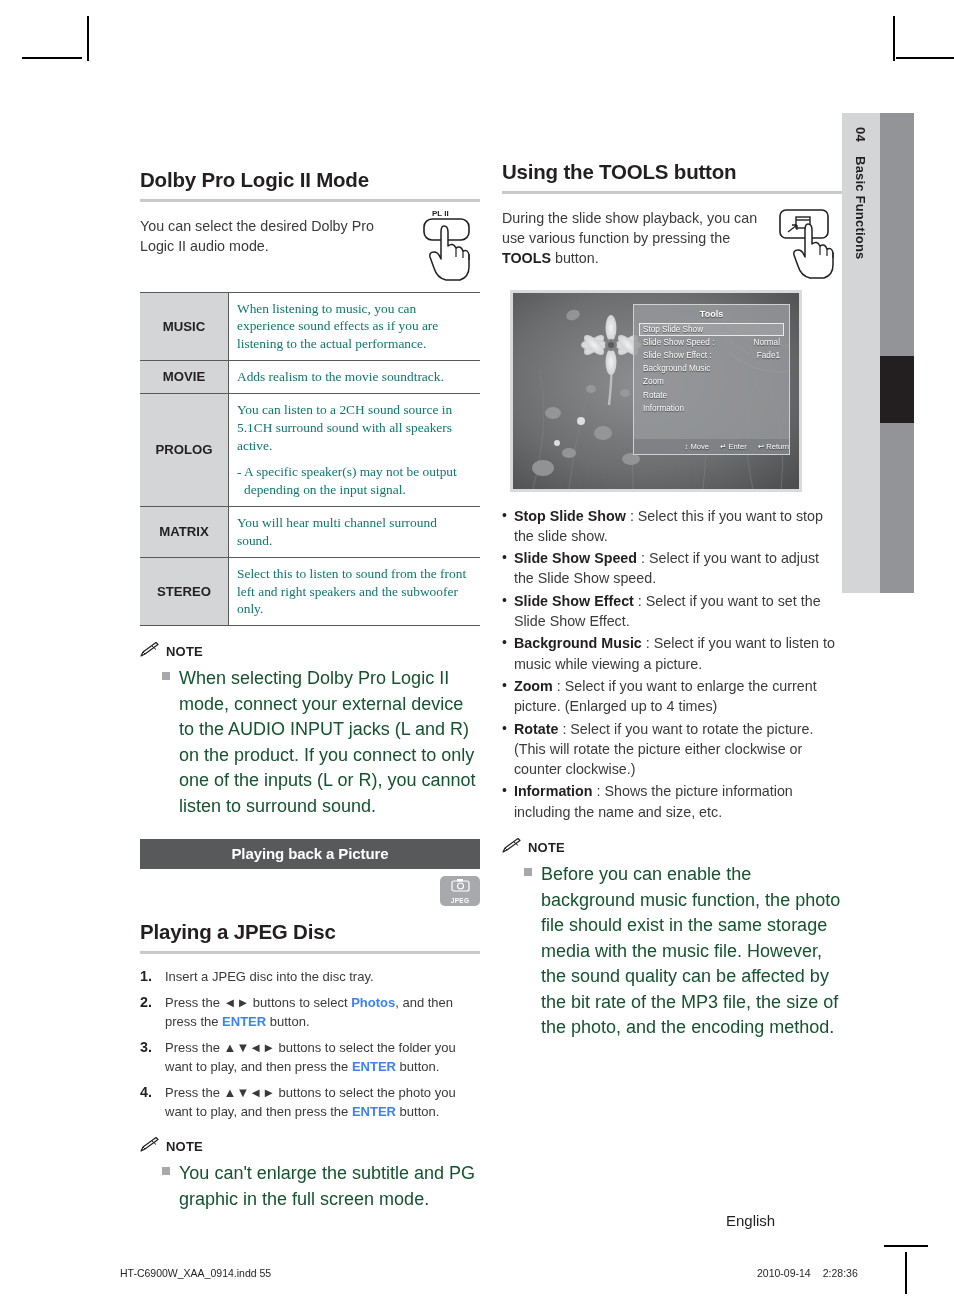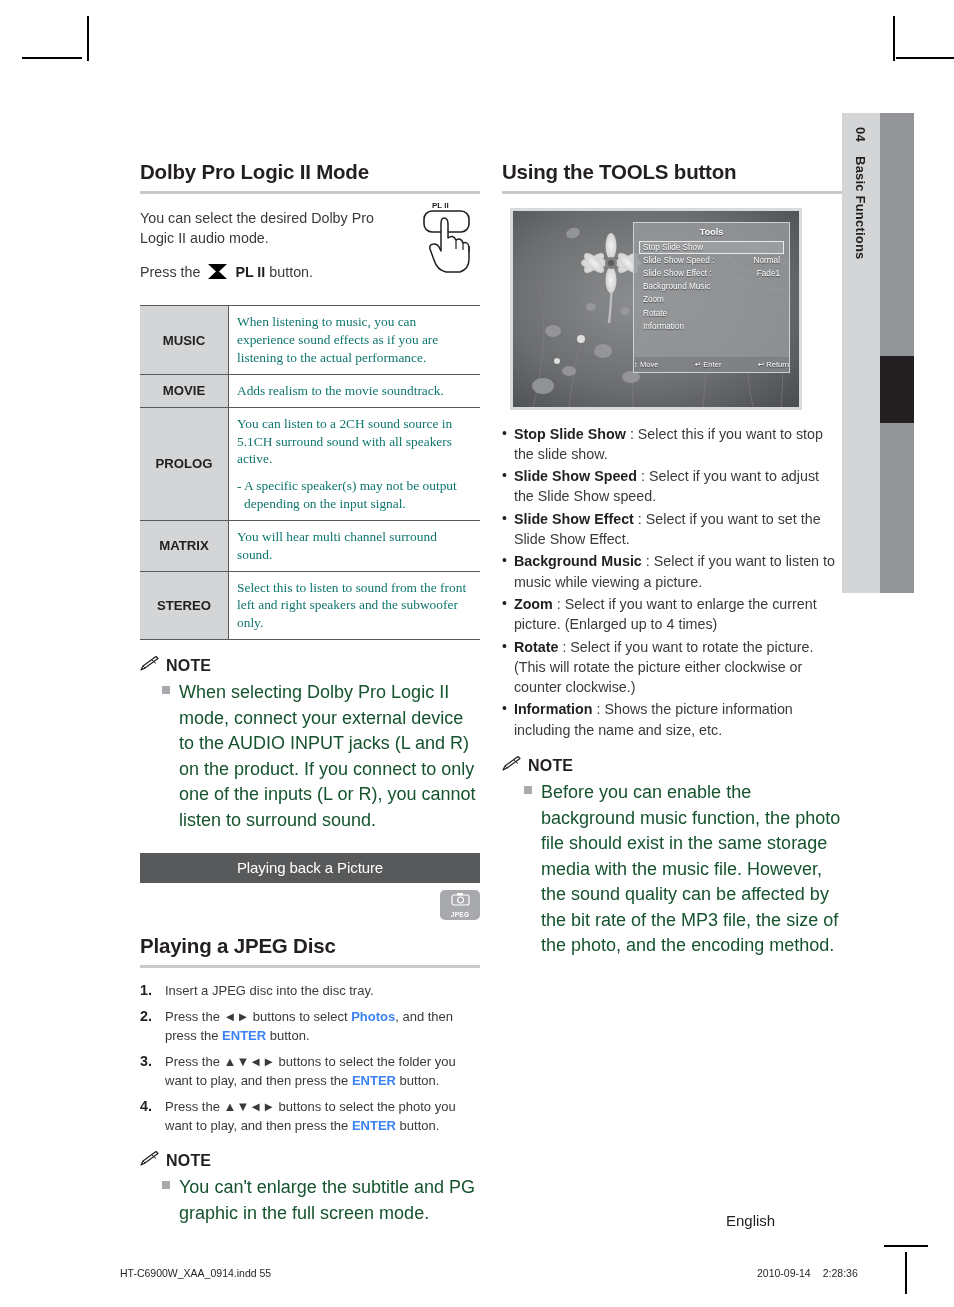--- a/index.html
+++ b/index.html
@@ -29,21 +29,21 @@
     transform:rotate(90deg);transform-origin:0 0;
     margin-left:38px;
     display:flex;align-items:center;gap:14px;
     padding-left:14px;box-sizing:border-box;
   }
   .side-tab .chapnum{font-size:13px;font-weight:bold;color:#231f20;letter-spacing:.3px;}
   .side-tab .chaptitle{font-size:13px;font-weight:bold;color:#231f20;letter-spacing:.2px;}
 
   
   .col{position:absolute;top:160px;width:340px;}
-  .col-left{left:140px;}
+  .col-left{left:140px;margin-top:8px;}
   .col-right{left:502px;}
 
   h1.sec{
     font-size:20.5px;font-weight:bold;margin:0 0 0 0;letter-spacing:-.2px;
     line-height:1.15;
   }
   .rule{height:3px;background:#c8c9cb;margin:7px 0 14px 0;}
 
   p.body{
     font-size:14.3px;line-height:1.42;margin:0 0 11px 0;color:#3a3a3c;
@@ -68,31 +68,31 @@
     width:72px;background:#d4d5d7;text-align:center;
     font-size:13.2px;font-weight:bold;color:#231f20;
     border-right:1.5px solid #58595b;
   }
   td.mode-desc{font-size:13.4px;line-height:1.33;color:#0f766e;padding-left:11px;font-family:Liberation Serif, serif;}
   td.mode-desc .sub{display:block;margin-top:9px;padding-left:7px;text-indent:-7px;}
 
   
   .note{margin-top:16px;}
   .note-head{display:flex;align-items:center;gap:6px;margin-bottom:5px;}
-  .note-head .label{font-size:16px;font-weight:bold;color:#231f20;letter-spacing:.2px;}
+  .note-head .label{font-size:13px;font-weight:bold;color:#231f20;letter-spacing:.2px;}
   .note-item{display:flex;gap:9px;margin-bottom:3px;padding-left:22px;}
   .note-bullet{
     width:8px;height:8px;background:#a7a9ac;flex:none;margin-top:6px;
   }
   .note-text{font-size:18px;line-height:1.42;color:#14532d;flex:1;}
 
   
   .secbar{
     background:#58595b;color:#fff;text-align:center;
-    font-size:15px;font-weight:normal;padding:6px 0 7px 0;margin-top:20px;
+    font-size:15px;font-weight:bold;padding:6px 0 7px 0;margin-top:20px;
     letter-spacing:-.1px;
   }
   .badge-row{display:flex;justify-content:flex-end;margin-top:7px;}
   .jpeg-badge{
     width:40px;height:30px;background:#a7a9ac;border-radius:5px;
     display:flex;flex-direction:column;align-items:center;justify-content:center;gap:1px;
   }
   .jpeg-badge .lbl{font-size:6.5px;color:#fff;font-weight:bold;letter-spacing:.3px;}
 
   
@@ -114,21 +114,21 @@
     text-align:center;color:#fff;font-size:9px;font-weight:bold;padding:4px 0 4px 0;
     text-shadow:0 1px 1px rgba(0,0,0,.5);
   }
   .tools-items{flex:1;padding:0 5px;}
   .tools-row{
     display:flex;justify-content:space-between;font-size:8.2px;color:#fff;
     padding:2.1px 4px;text-shadow:0 1px 1px rgba(0,0,0,.55);
   }
   .tools-row.sel{border:1px solid #e8e9ea;background:rgba(165,167,170,.55);padding:1.1px 3px;}
   .tools-foot{
-    display:flex;justify-content:space-between;gap:11px;
+    display:flex;justify-content:flex-end;gap:11px;
     background:rgba(120,122,125,.7);padding:3px 0;
     font-size:7.6px;color:#fff;text-shadow:0 1px 1px rgba(0,0,0,.55);
   }
 
   
   ul.dots{margin:0;padding:0;list-style:none;}
   ul.dots li{display:flex;gap:7px;margin-bottom:2px;}
   ul.dots .dot{font-size:14px;line-height:1.42;color:#231f20;flex:none;}
   ul.dots .dtxt{font-size:14.3px;line-height:1.42;color:#3a3a3c;flex:1;}
   ul.dots .dtxt b{color:#231f20;}
@@ -163,32 +163,20 @@
 <div class="col col-left">
 
   <h1 class="sec">Dolby Pro Logic II Mode</h1>
   <div class="rule"></div>
 
   <div class="intro-wrap">
     <div class="txt">
       <p class="body">
         <span>You can select the desired Dolby Pro</span><br>
         <span>Logic II audio mode.</span>
-      </p>
-      <p class="body" style="margin-top:14px;">
-        <span>Press the</span>
-        <span style="display:inline-block;vertical-align:-2px;margin:0 4px;">
-          <svg width="19" height="15" viewBox="0 0 19 15">
-              <rect x="0" y="0" width="19" height="15" fill="#000"></rect>
-              <path d="M0 0 L8 7.5 L0 15 Z" fill="#fff"></path>
-              <path d="M19 0 L11 7.5 L19 15 Z" fill="#fff"></path>
-            </svg>
-        </span>
-        <b>PL II</b>
-        <span>button.</span>
       </p>
     </div>
     <div class="handgfx">
       <svg viewBox="0 0 66 80" width="66" height="80">
         <text x="18" y="14" font-family="Liberation Sans, sans-serif" font-size="8" font-weight="bold" fill="#231f20">PL II</text>
         <rect x="10" y="17" width="45" height="21" rx="8" fill="#fff" stroke="#231f20" stroke-width="1.6"></rect>
         <path d="M30 24 q4 0 4 6 l0 14 q5 -4 8 2 q5 -3 7 3 q5 -2 6 4 l0 12 q0 10 -9 13 l-14 0 q-9 -2 -12 -12 l-4 -11 q-1 -5 4 -5 q4 0 6 5 l1 2 l0 -27 q0 -6 3 -6 z" fill="#fff" stroke="#231f20" stroke-width="1.5" stroke-linejoin="round"></path>
         <path d="M42 46 l0 9 M49 48 l0 8 M55 52 l0 6" stroke="#231f20" stroke-width="1.2" fill="none"></path>
       </svg>
     </div>
@@ -291,20 +279,35 @@
       <span class="note-text">You can't enlarge the subtitle and PG graphic in the full screen mode.</span>
     </div>
   </div>
 </div>
 
 <div class="col col-right">
 
   <h1 class="sec">Using the TOOLS button</h1>
   <div class="rule"></div>
 
+  <div class="intro-wrap">
+    <div class="txt">
+      <p class="body">During the slide show playback, you can use various function by pressing the <b>TOOLS</b> button.</p>
+    </div>
+    <div class="handgfx right">
+      <svg viewBox="0 0 66 80" width="66" height="80">
+        <rect x="4" y="6" width="48" height="28" rx="6" fill="#fff" stroke="#231f20" stroke-width="1.6"></rect>
+        <rect x="20" y="13" width="14" height="11" fill="none" stroke="#231f20" stroke-width="1.4"></rect>
+        <path d="M20 16 l14 0" stroke="#231f20" stroke-width="1.4"></path>
+        <path d="M12 28 L21 21 M21 21 l-5 0 M21 21 l0 5" stroke="#231f20" stroke-width="1.3" fill="none"></path>
+        <path d="M32 20 q4 0 4 6 l0 14 q5 -4 8 2 q5 -3 7 3 q5 -2 6 4 l0 12 q0 10 -9 13 l-14 0 q-9 -2 -12 -12 l-4 -11 q-1 -5 4 -5 q4 0 6 5 l1 2 l0 -27 q0 -6 3 -6 z" fill="#fff" stroke="#231f20" stroke-width="1.5" stroke-linejoin="round"></path>
+        <path d="M44 42 l0 9 M51 44 l0 8 M57 48 l0 6" stroke="#231f20" stroke-width="1.2" fill="none"></path>
+      </svg>
+    </div>
+  </div>
 
   <div class="tvshot">
     <div class="photo">
       <svg width="100%" height="100%" viewBox="0 0 286 196" preserveAspectRatio="none">
         <defs>
           <radialGradient id="bgg" cx="45%" cy="45%" r="75%">
             <stop offset="0%" stop-color="#8d8e90"></stop>
             <stop offset="60%" stop-color="#6d6e70"></stop>
             <stop offset="100%" stop-color="#4d4e50"></stop>
           </radialGradient>

